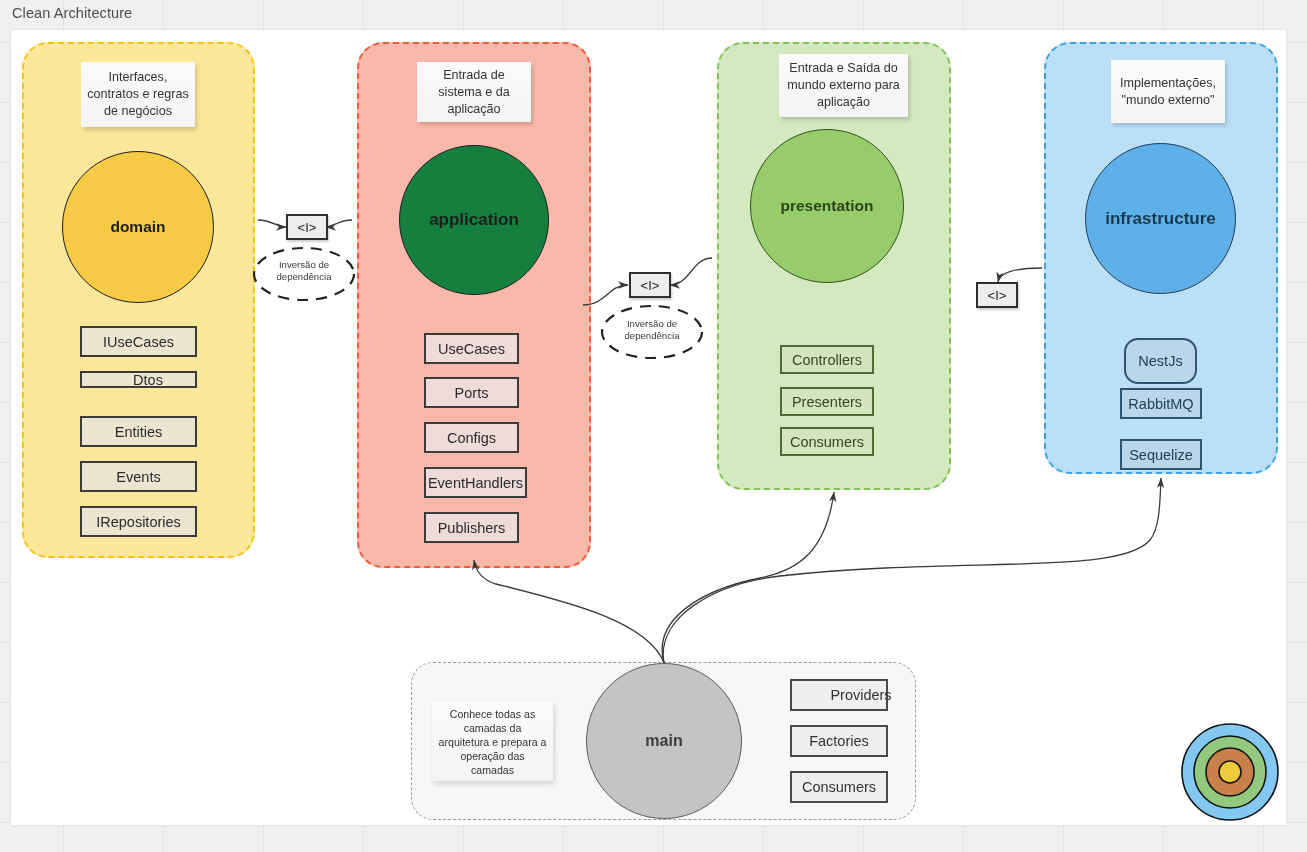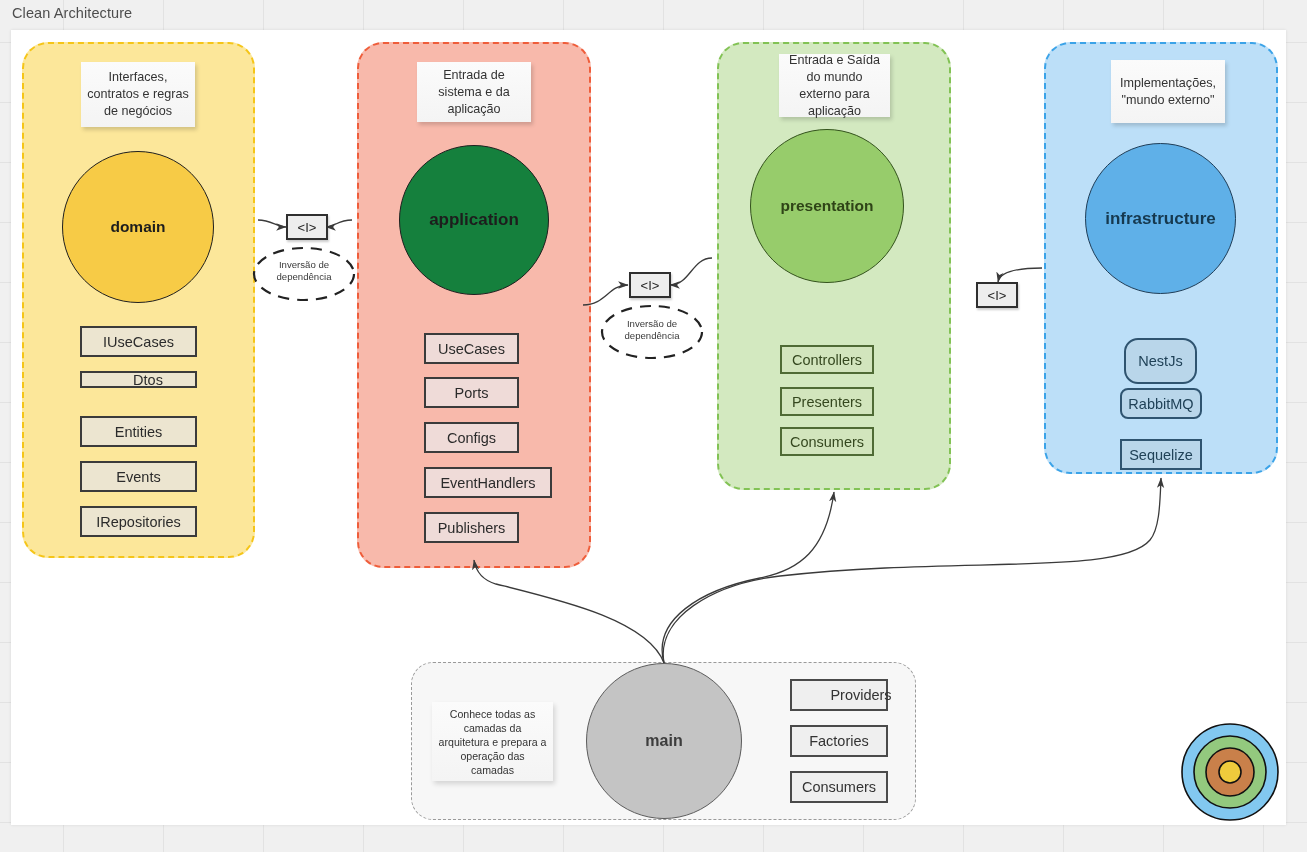--- a/index.html
+++ b/index.html
@@ -54,21 +54,21 @@
     position:absolute;
     background:linear-gradient(180deg,#fbfbfb 0%,#f4f4f4 100%);
     color:#333333;
     font-size:12.6px;line-height:17px;text-align:center;
     display:flex;align-items:center;justify-content:center;
     padding:4px 6px;box-sizing:border-box;
     box-shadow:2px 3px 4px rgba(0,0,0,.16);
   }
   .note-domain{left:81px;top:62px;width:114px;height:65px;}
   .note-application{left:417px;top:62px;width:114px;height:60px;}
-  .note-presentation{left:779px;top:54px;width:111px;height:63px;}
+  .note-presentation{left:779px;top:54px;width:129px;height:63px;}
   .note-infrastructure{left:1111px;top:60px;width:114px;height:63px;}
   .note-main{
     left:432px;top:702px;width:121px;height:79px;
     font-size:10.6px;line-height:14px;
     box-shadow:2px 3px 5px rgba(0,0,0,.14);
   }
 
   
   .bubble{
     position:absolute;border-radius:50%;
@@ -186,29 +186,29 @@
 
   <div class="chip k-domain" style="left:80px;top:326px;width:117px;height:31px;">IUseCases</div>
   <div class="chip k-domain" style="left:80px;top:371px;width:117px;height:17px;padding-left:19px;">Dtos</div>
   <div class="chip k-domain" style="left:80px;top:416px;width:117px;height:31px;">Entities</div>
   <div class="chip k-domain" style="left:80px;top:461px;width:117px;height:31px;">Events</div>
   <div class="chip k-domain" style="left:80px;top:506px;width:117px;height:31px;">IRepositories</div>
 
   <div class="chip k-application" style="left:424px;top:333px;width:95px;height:31px;">UseCases</div>
   <div class="chip k-application" style="left:424px;top:377px;width:95px;height:31px;">Ports</div>
   <div class="chip k-application" style="left:424px;top:422px;width:95px;height:31px;">Configs</div>
-  <div class="chip k-application" style="left:424px;top:467px;width:128px;height:31px;">EventHandlers</div>
+  <div class="chip k-application" style="left:424px;top:467px;width:103px;height:31px;">EventHandlers</div>
   <div class="chip k-application" style="left:424px;top:512px;width:95px;height:31px;">Publishers</div>
 
   <div class="chip k-presentation" style="left:780px;top:345px;width:94px;height:29px;">Controllers</div>
   <div class="chip k-presentation" style="left:780px;top:387px;width:94px;height:29px;">Presenters</div>
   <div class="chip k-presentation" style="left:780px;top:427px;width:94px;height:29px;">Consumers</div>
 
   <div class="chip k-infrastructure" style="left:1124px;top:338px;width:73px;height:46px;border-radius:14px;">NestJs</div>
-  <div class="chip k-infrastructure" style="left:1120px;top:388px;width:82px;height:31px;border-radius:8px;">RabbitMQ</div>
+  <div class="chip k-infrastructure" style="left:1120px;top:388px;width:82px;height:31px;">RabbitMQ</div>
   <div class="chip k-infrastructure" style="left:1120px;top:439px;width:82px;height:31px;">Sequelize</div>
 
   <div class="chip k-main" style="left:790px;top:679px;width:98px;height:32px;padding-left:44px;">Providers</div>
   <div class="chip k-main" style="left:790px;top:725px;width:98px;height:32px;">Factories</div>
   <div class="chip k-main" style="left:790px;top:771px;width:98px;height:32px;">Consumers</div>
 
   <div class="iface" style="left:286px;top:214px;">&lt;I&gt;</div>
   <div class="iface" style="left:629px;top:272px;">&lt;I&gt;</div>
   <div class="iface" style="left:976px;top:282px;">&lt;I&gt;</div>
 

